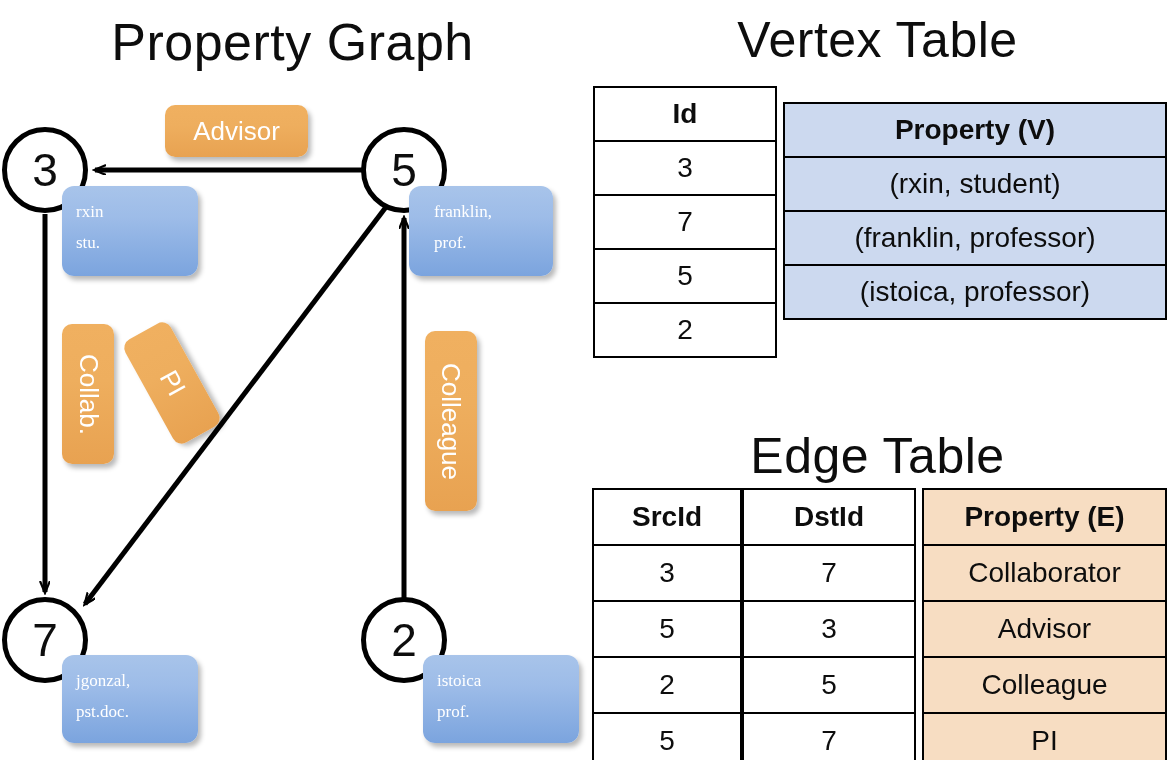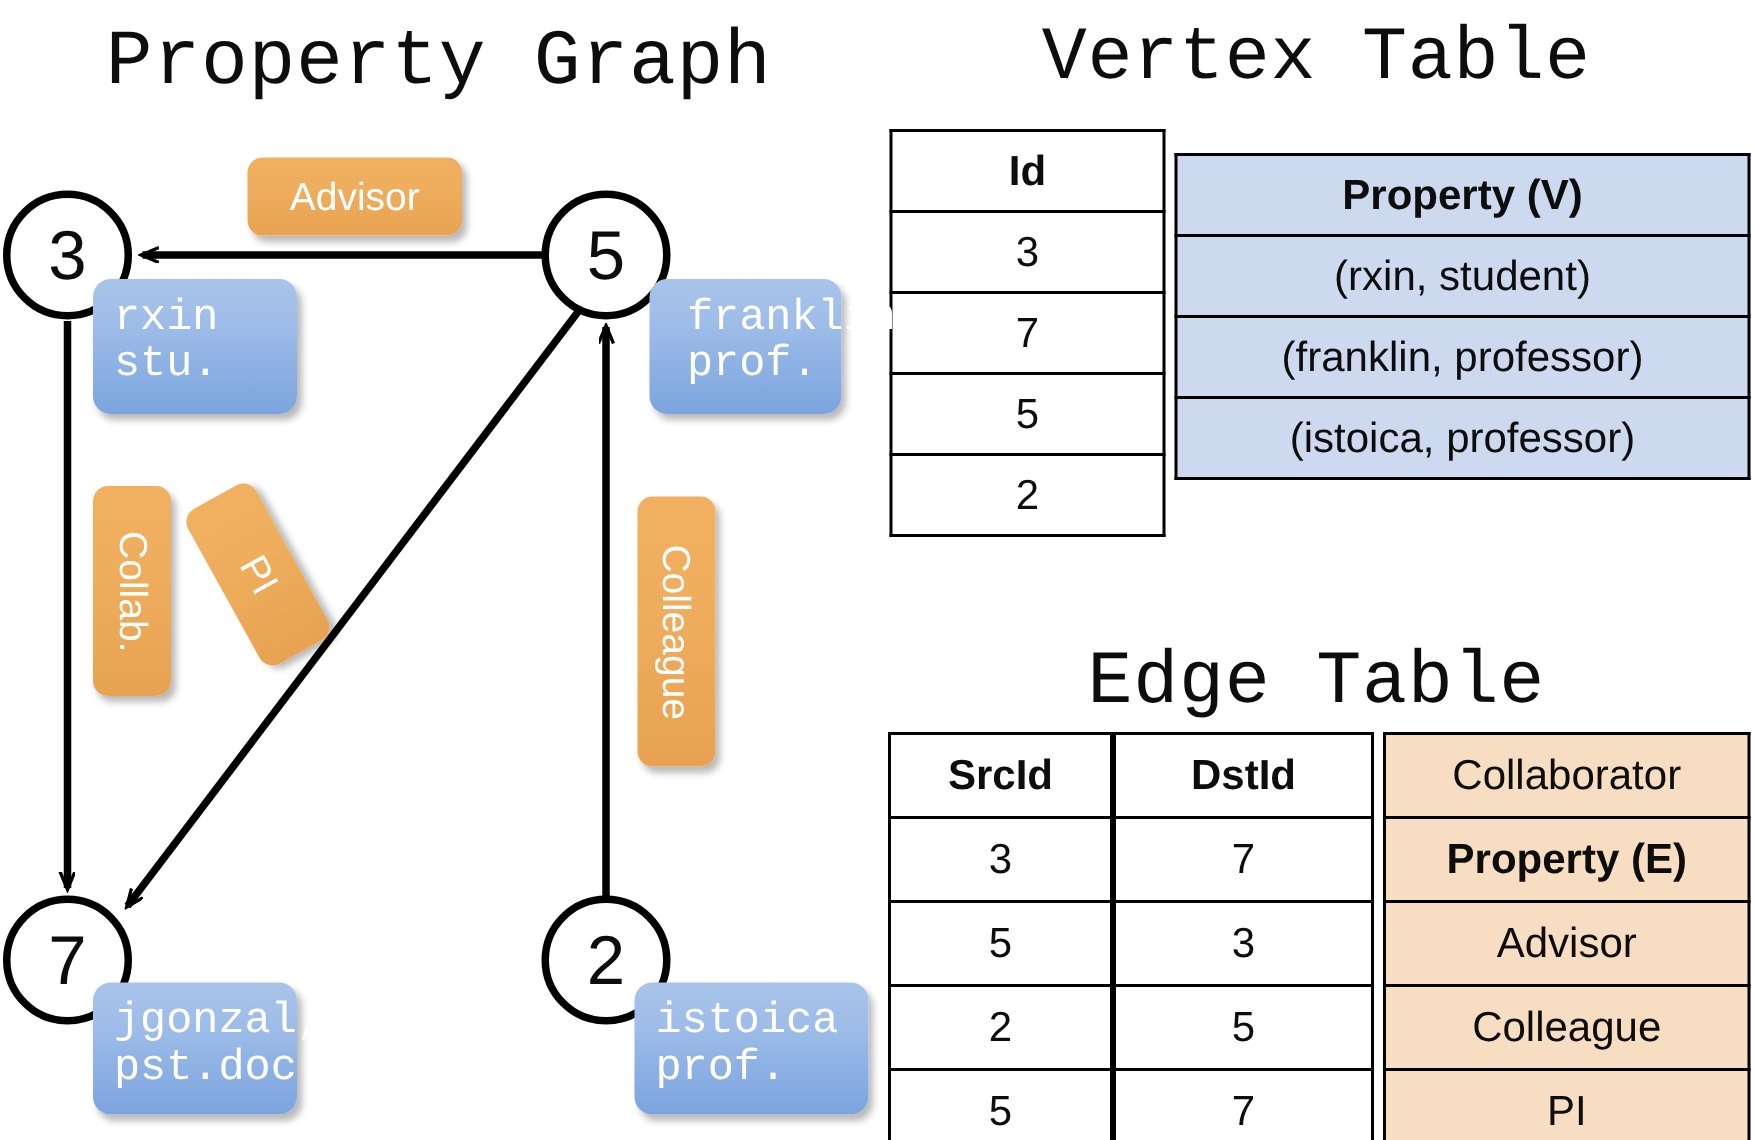--- a/index.html
+++ b/index.html
@@ -8,21 +8,21 @@
     background:#ffffff;
     font-family:"Liberation Sans", sans-serif;
     overflow:hidden;
     position:relative;
   }
   .root{position:absolute;left:0;top:0;width:1170px;height:760px;}
 
   
   .title{
     position:absolute;
-    font-family:Liberation Mono, monospace;
+    font-family:Liberation Sans, sans-serif;
     font-weight:300;
     color:#0d0d0d;
     letter-spacing:.5px;
     white-space:nowrap;
     text-align:center;
   }
   #title-property-graph{left:0;top:8px;width:585px;font-size:52px;line-height:68px;}
   #title-vertex-table{left:585px;top:6px;width:585px;font-size:50px;line-height:68px;}
   #title-edge-table{left:585px;top:398px;width:585px;font-size:50px;line-height:68px;margin-top:24px;}
 
@@ -41,27 +41,27 @@
     font-family:"Liberation Sans", sans-serif;
     z-index:3;
   }
 
   .vbox{
     position:absolute;
     border-radius:12px;
     background:linear-gradient(180deg,#a8c4ea 0%,#9dbce8 35%,#7ba4de 100%);
     box-shadow:3px 4px 5px rgba(0,0,0,.28);
     color:#ffffff;
-    font-size:29px;
+    font-size:17px;
     font-weight:300;
     line-height:31px;
     padding:10px 14px;
     box-sizing:border-box;
     z-index:4;
-    font-family:Liberation Mono, monospace;
+    font-family:Liberation Serif, serif;
   }
 
   .ebox{
     position:absolute;
     border-radius:10px;
     background:linear-gradient(180deg,#f0b060 0%,#eeae5e 40%,#e8a251 100%);
     box-shadow:3px 4px 5px rgba(0,0,0,.28);
     color:#ffffff;
     font-size:26px;
     font-weight:300;
@@ -155,21 +155,21 @@
 
     <div class="node-circle" style="left:361px;top:597px;width:86px;height:86px;">
       <span>2</span>
     </div>
 
     <div class="vbox" style="left:62px;top:186px;width:136px;height:90px;">
       <div>rxin</div>
       <div>stu.</div>
     </div>
 
-    <div class="vbox" style="left:433px;top:186px;width:128px;height:90px;padding-left:25px;">
+    <div class="vbox" style="left:409px;top:186px;width:144px;height:90px;padding-left:25px;">
       <div>franklin,</div>
       <div>prof.</div>
     </div>
 
     <div class="vbox" style="left:62px;top:655px;width:136px;height:88px;">
       <div>jgonzal,</div>
       <div>pst.doc.</div>
     </div>
 
     <div class="vbox" style="left:423px;top:655px;width:156px;height:88px;">
@@ -269,26 +269,26 @@
     </tr>
     <tr>
       <td>7</td>
     </tr>
   </tbody>
     </table>
 
   <table class="tbl" id="edge-prop-table">
     <tbody>
         <tr>
+      <th>Property (E)</th>
+    </tr>
+    <tr>
       <td>Collaborator</td>
     </tr>
     <tr>
-      <th>Property (E)</th>
-    </tr>
-    <tr>
       <td>Advisor</td>
     </tr>
     <tr>
       <td>Colleague</td>
     </tr>
     <tr>
       <td>PI</td>
     </tr>
   </tbody>
     </table>

